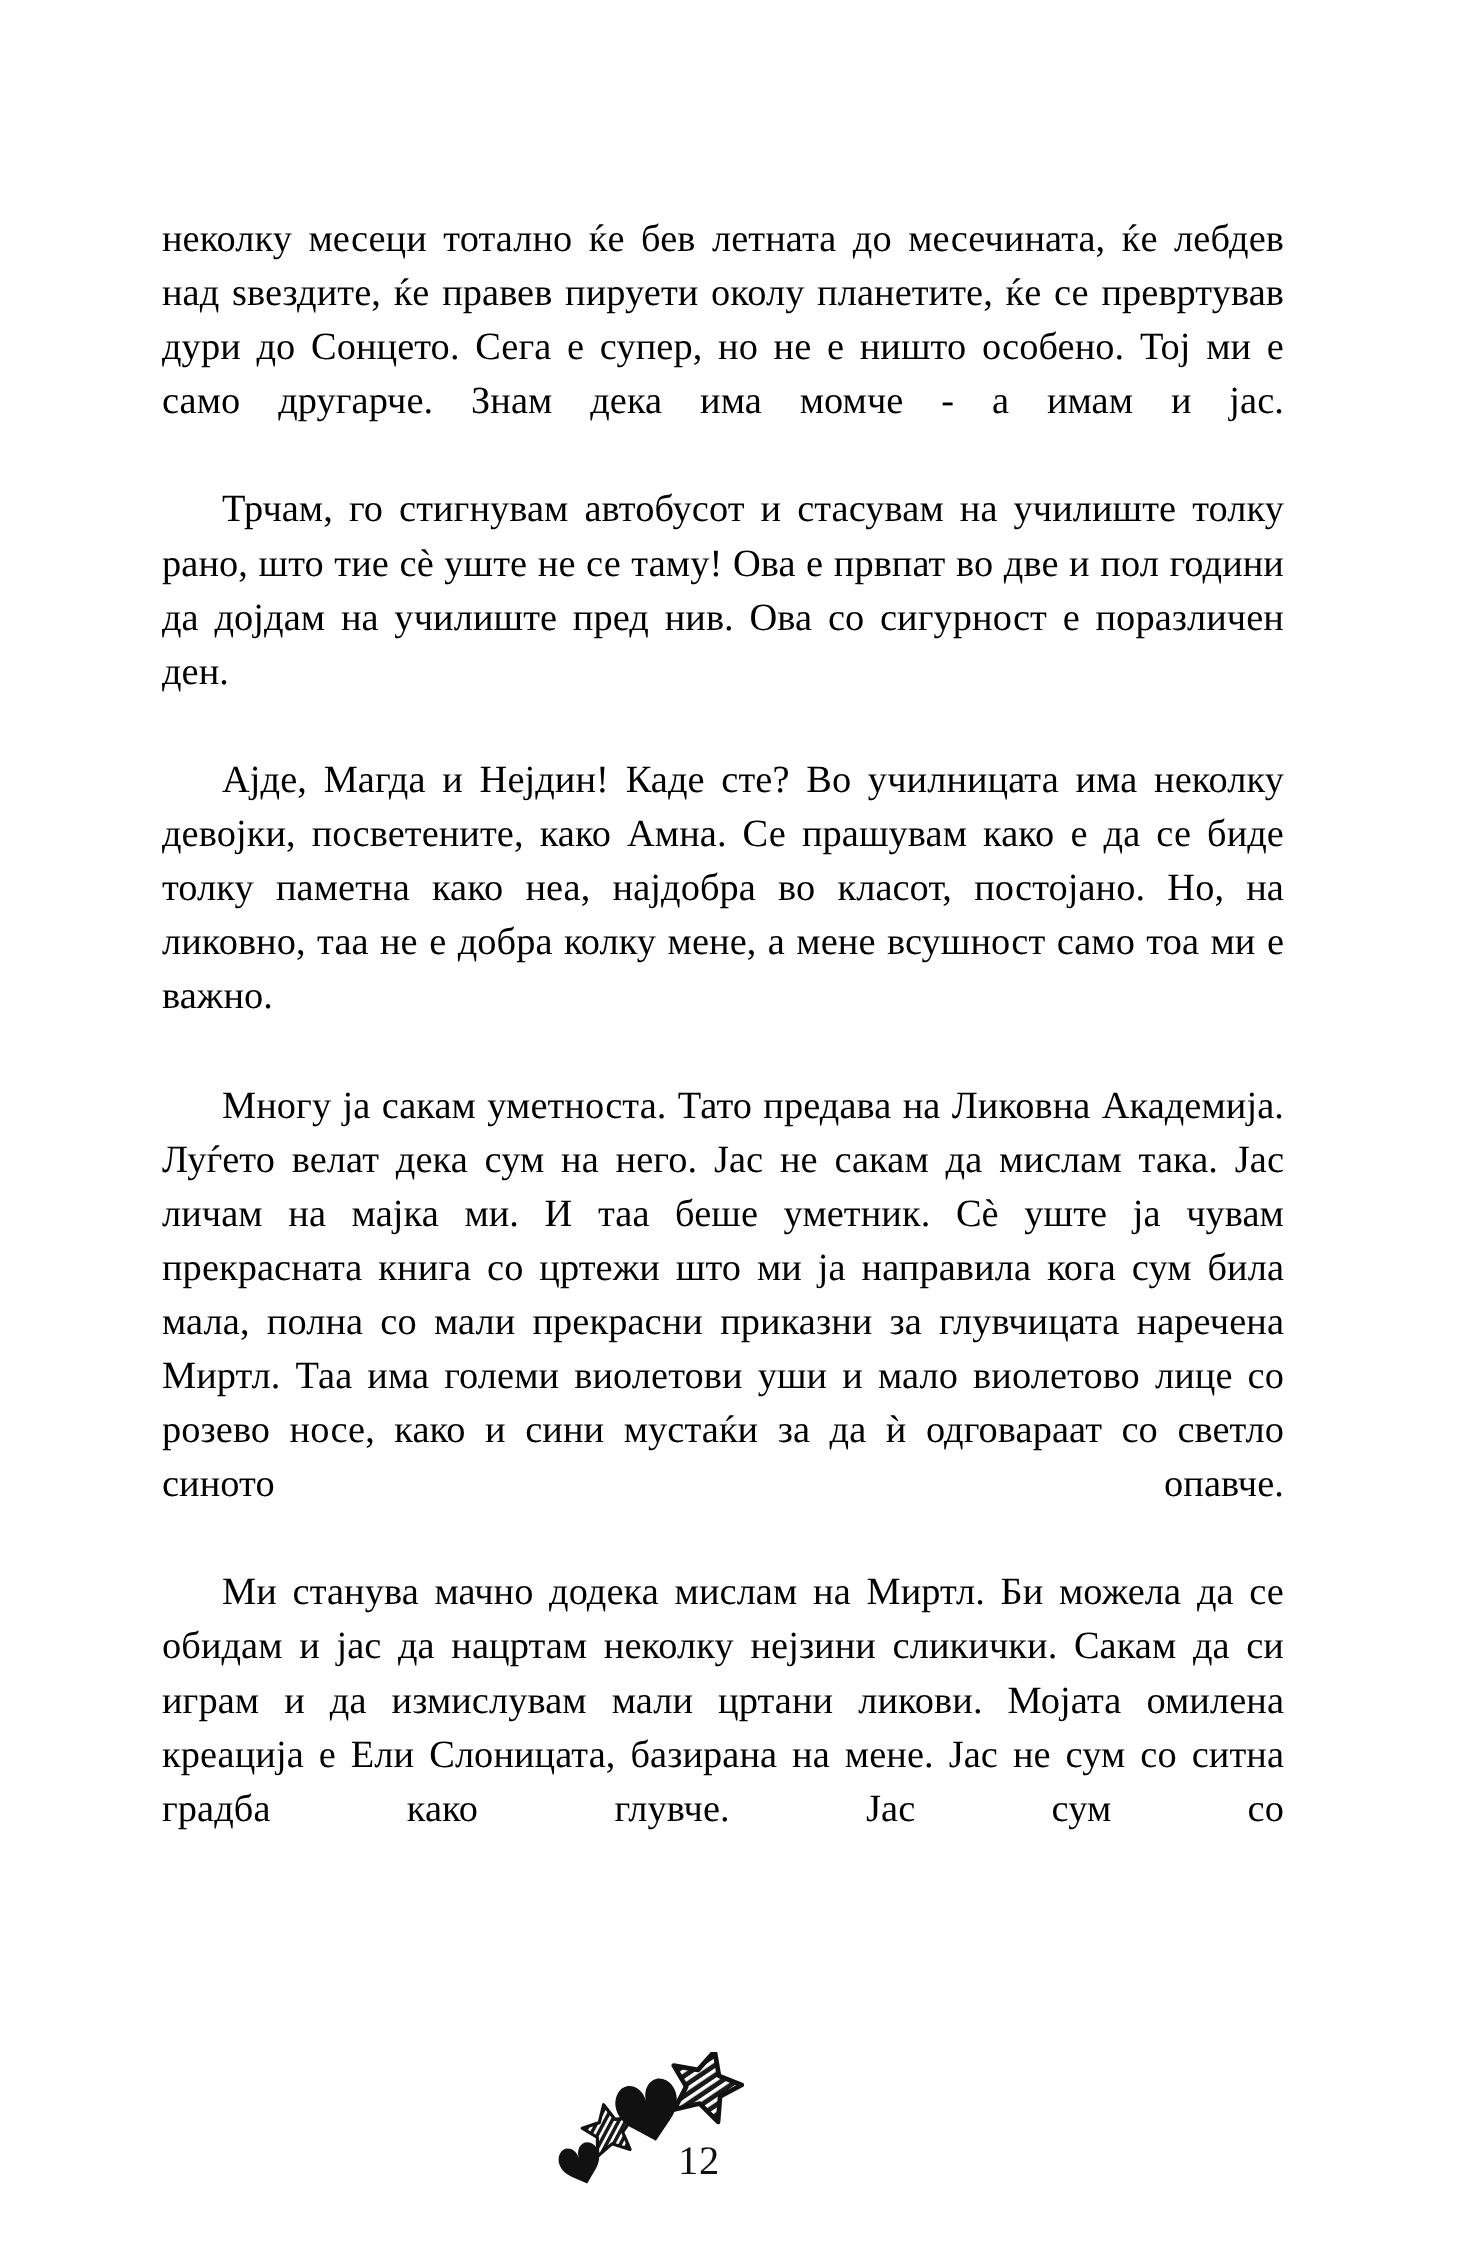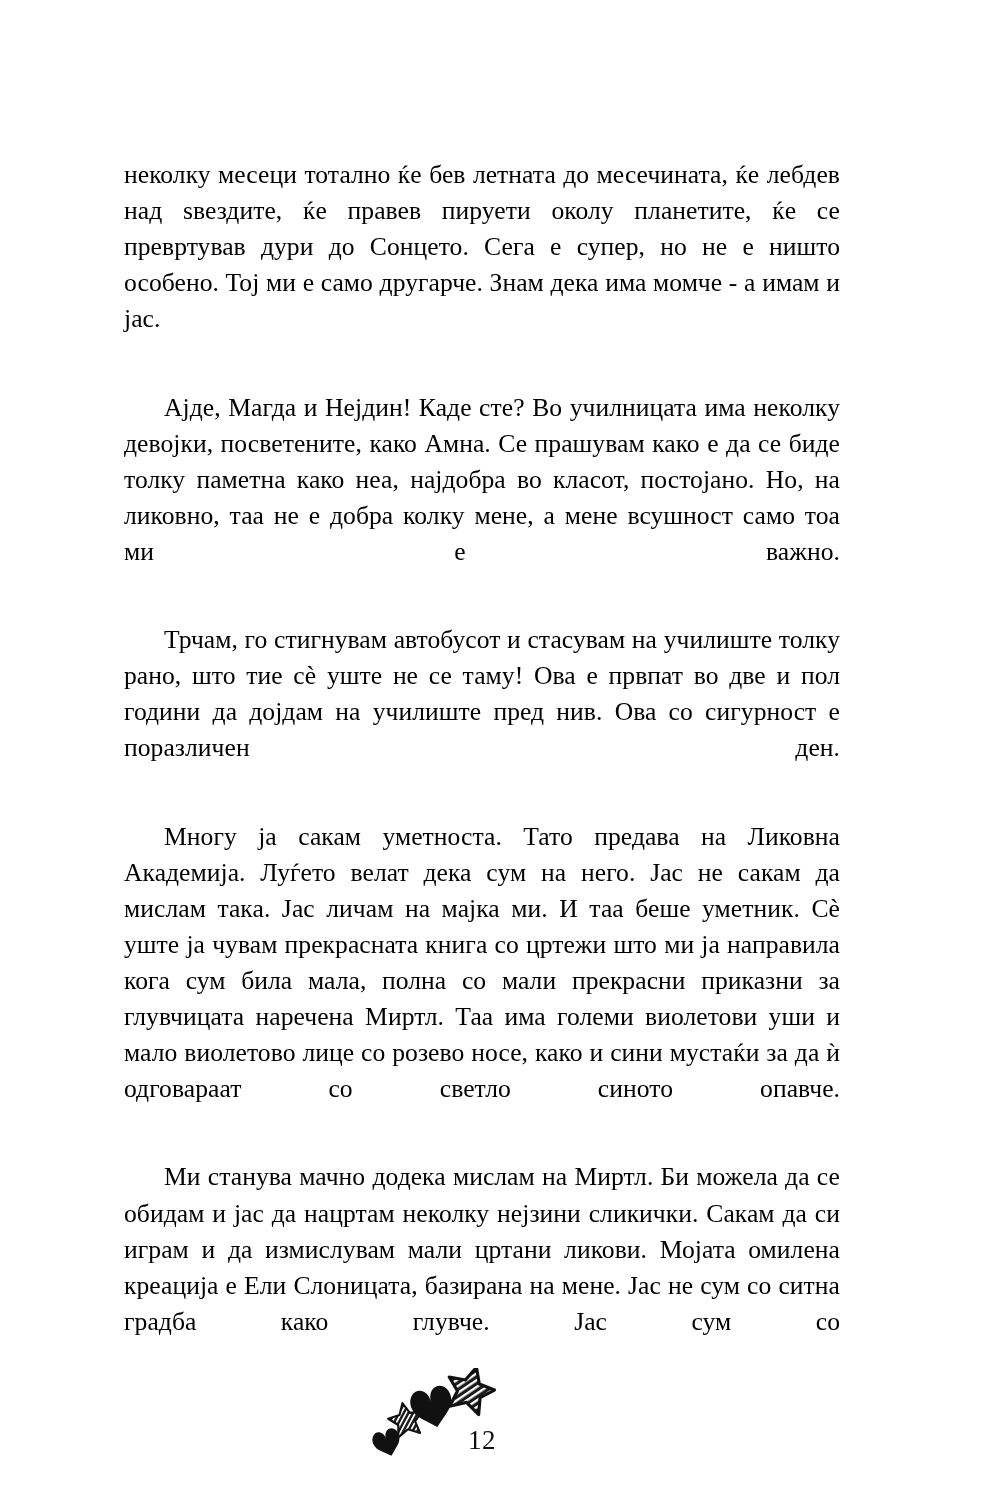--- a/index.html
+++ b/index.html
@@ -26,21 +26,21 @@
   }
 
   .text-column {
     position: absolute;
     left: 108px;
     top: 141px;
     width: 748px;
   }
 
   .para {
-    margin: 16px;
+    margin: 0;
     text-align: justify;
     text-justify: inter-word;
     font-size: 25.6px;
     line-height: 36.1px;
     letter-spacing: 0.05px;
     word-spacing: 0.2px;
     text-indent: 40px;
     hyphens: none;
     -webkit-hyphens: none;
   }
@@ -65,36 +65,36 @@
     display: block;
     width: 140px;
     height: 100px;
   }
 
   .page-number {
     position: absolute;
     left: 452px;
     top: 1424px;
     width: 60px;
-    text-align: center;
+    text-align: left;
     font-size: 27px;
     line-height: 32px;
     color: #111111;
     letter-spacing: 0.5px;
   }
 </style>
 </head>
 <body>
 
 <div class="page">
 
   <div class="text-column">
     <p class="para first">неколку месеци тотално ќе бев летната до месечината, ќе лебдев над ѕвездите, ќе правев пируети околу планетите, ќе се превртував дури до Сонцето. Сега е супер, но не е ништо особено. Тој ми е само другарче. Знам дека има момче - а имам и јас.</p>
+    <p class="para">Трчам, го стигнувам автобусот и стасувам на училиште толку рано, што тие сѐ уште не се таму! Ова е првпат во две и пол години да дојдам на училиште пред нив. Ова со сигурност е поразличен ден.</p>
     <p class="para">Ајде, Магда и Нејдин! Каде сте? Во училницата има неколку девојки, посветените, како Амна. Се прашувам како е да се биде толку паметна како неа, најдобра во класот, постојано. Но, на ликовно, таа не е добра колку мене, а мене всушност само тоа ми е важно.</p>
-    <p class="para">Трчам, го стигнувам автобусот и стасувам на училиште толку рано, што тие сѐ уште не се таму! Ова е првпат во две и пол години да дојдам на училиште пред нив. Ова со сигурност е поразличен ден.</p>
     <p class="para">Многу ја сакам уметноста. Тато предава на Ликовна Академија. Луѓето велат дека сум на него. Јас не сакам да мислам така. Јас личам на мајка ми. И таа беше уметник. Сѐ уште ја чувам прекрасната книга со цртежи што ми ја направила кога сум била мала, полна со мали прекрасни приказни за глувчицата наречена Миртл. Таа има големи виолетови уши и мало виолетово лице со розево носе, како и сини мустаќи за да ѝ одговараат со светло синото опавче.</p>
     <p class="para">Ми станува мачно додека мислам на Миртл. Би можела да се обидам и јас да нацртам неколку нејзини сликички. Сакам да си играм и да измислувам мали цртани ликови. Мојата омилена креација е Ели Слоницата, базирана на мене. Јас не сум со ситна градба како глувче. Јас сум со</p>
   </div>
 
   <div class="footer-decor">
     <svg viewBox="0 0 140 100" xmlns="http://www.w3.org/2000/svg">
       <defs>
         <pattern id="hatch" width="5" height="5" patternUnits="userSpaceOnUse" patternTransform="rotate(40)">
           <rect width="5" height="5" fill="#1a1a1a"></rect>
           <rect width="2.1" height="5" fill="#ffffff"></rect>

